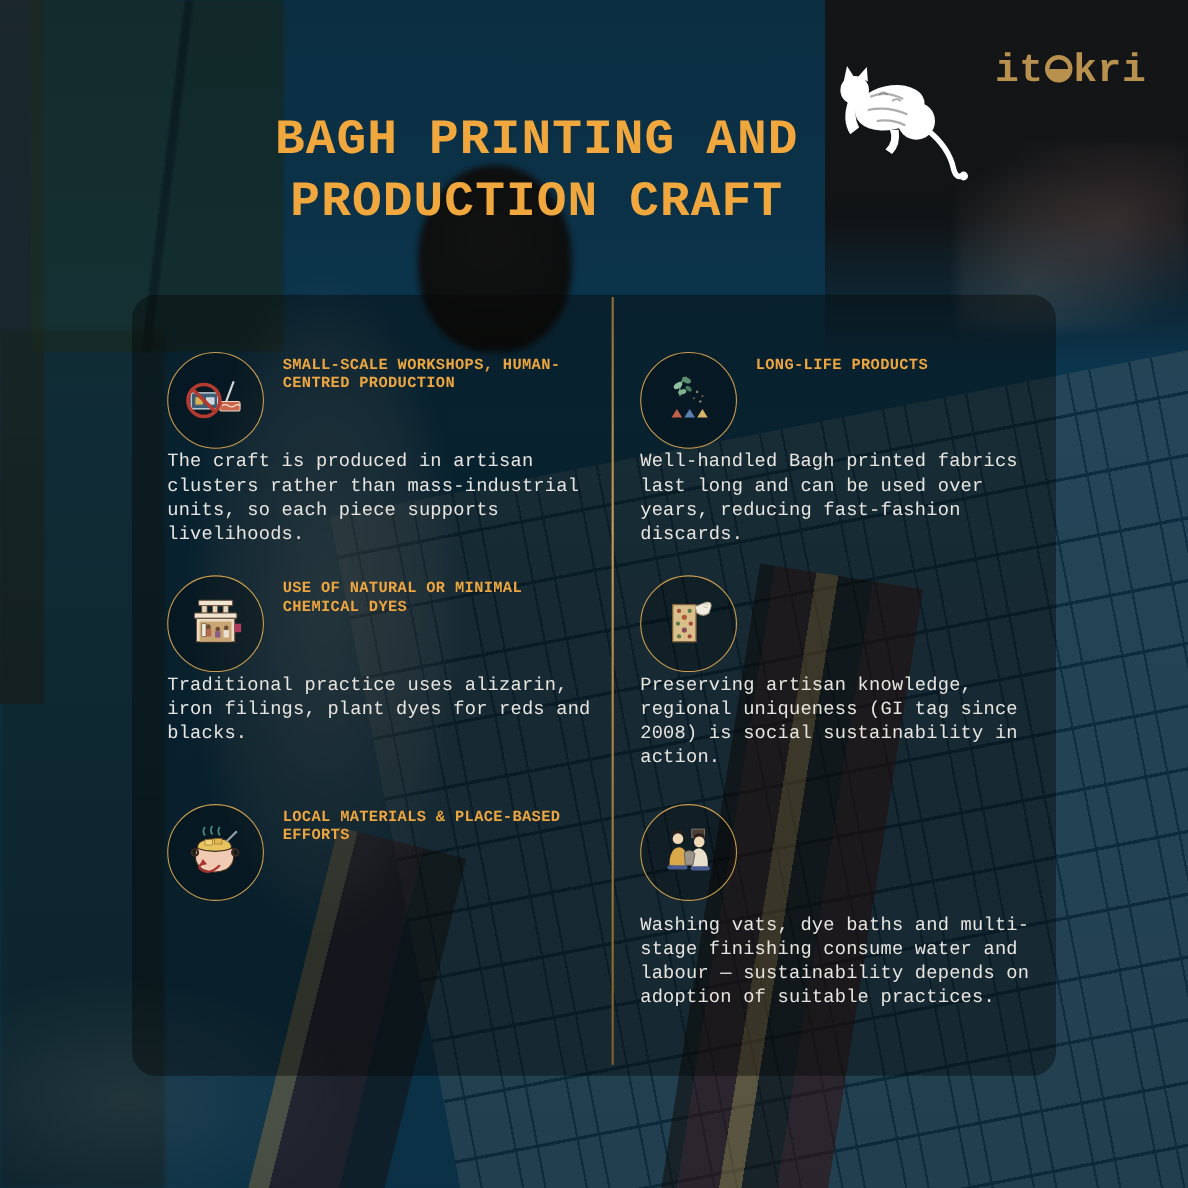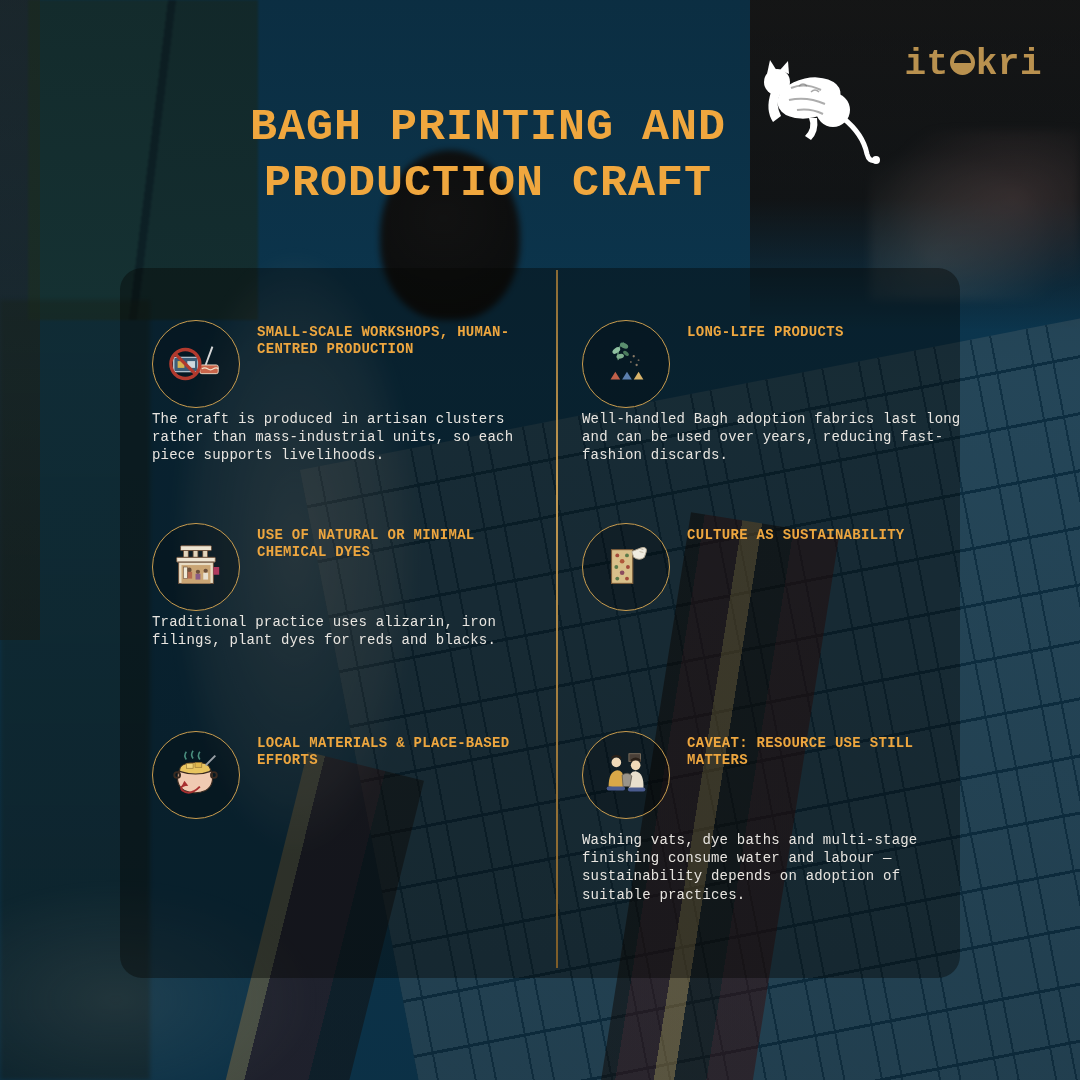--- a/index.html
+++ b/index.html
@@ -55,21 +55,21 @@
     background:linear-gradient(180deg,#8a6a34,#c49a52 30%,#7d5c28 100%);}
   
   .section{position:absolute;color:#e8e5e0;}
   .sec-head{display:flex;align-items:flex-start;}
   .icon-circle{flex:0 0 auto;width:86px;height:86px;border:1.6px solid #c99c4e;border-radius:50%;
     background:rgba(0,0,0,.25);display:flex;align-items:center;justify-content:center;}
   .sec-heading{margin:4px 0 0 17px;color:#eda63f;font-size:14px;font-weight:700;
     letter-spacing:.3px;line-height:1.22;text-transform:uppercase;}
   .col-left .sec-heading{max-width:306px;}
   .col-right .sec-heading{max-width:252px;}
-  .sec-body{position:absolute;left:0;top:90px;margin:0;font-size:14px;line-height:1.3;
+  .sec-body{position:absolute;left:0;top:90px;margin:0;font-size:17px;line-height:1.3;
     letter-spacing:.2px;color:#e8e5e0;}
   .row3 .sec-body{top:100px;}
   .s1{left:152px;top:320px;width:400px;}
   .s2{left:582px;top:320px;width:380px;}
   .s3{left:152px;top:523px;width:400px;}
   .s4{left:582px;top:523px;width:380px;}
   .s5{left:152px;top:731px;width:392px;}
   .s6{left:582px;top:731px;width:380px;}
 </style>
 </head>
@@ -146,21 +146,21 @@
             <circle cx="43" cy="26" r="1" fill="#6e6256"></circle>
           <circle cx="35" cy="28" r="1" fill="#6e6256"></circle>
             <circle cx="41" cy="31" r="1.2" fill="#8a7a66"></circle>
           <polygon points="14,46 19,38 24,46" fill="#c0604a"></polygon>
           <polygon points="26,46 31,38 36,46" fill="#5b7fae"></polygon>
           <polygon points="38,46 43,38 48,46" fill="#d8b36a"></polygon>
         </svg>
       </div>
       <h3 class="sec-heading">LONG-LIFE PRODUCTS</h3>
     </div>
-    <p class="sec-body">Well-handled Bagh adoption fabrics last long and can be used over years, reducing fast-fashion discards.</p>
+    <p class="sec-body">Well-handled Bagh printed fabrics last long and can be used over years, reducing fast-fashion discards.</p>
   </div>
 
   <div class="section col-left s3">
     <div class="sec-head">
       <div class="icon-circle">
         <svg width="58" height="58" viewBox="0 0 60 60">
           <rect x="14" y="8" width="32" height="5" rx="1" fill="#efe5d2" stroke="#6b4f3a" stroke-width="1"></rect>
           <rect x="17" y="13" width="5" height="7" fill="#e3d6bd" stroke="#6b4f3a" stroke-width=".8"></rect>
           <rect x="27" y="13" width="5" height="7" fill="#e3d6bd" stroke="#6b4f3a" stroke-width=".8"></rect>
           <rect x="37" y="13" width="5" height="7" fill="#e3d6bd" stroke="#6b4f3a" stroke-width=".8"></rect>
@@ -192,22 +192,22 @@
           <circle cx="26" cy="24" r="2.4" fill="#b0583a"></circle>
             <circle cx="20" cy="30" r="2" fill="#5b7a4a"></circle>
           <circle cx="32" cy="30" r="2" fill="#a34a3a"></circle>
             <circle cx="26" cy="36" r="2.4" fill="#8a4a5e"></circle>
           <circle cx="21" cy="42" r="2" fill="#5b7a4a"></circle>
             <circle cx="31" cy="42" r="2" fill="#a34a3a"></circle>
           <path d="M36,14 L46,10 Q52,9 51,14 L49,20 Q44,24 38,20 Z" fill="#f0ece0" stroke="#b8ac96" stroke-width="1"></path>
           <path d="M45,11 l3,1 M44,14 l4,1" stroke="#b8ac96" stroke-width=".8"></path>
         </svg>
       </div>
-      <h3 class="sec-heading">CULTURE AS SUSTAINABILITY</h3>
-    </div>
+    </div>
+    <p class="sec-body">Preserving artisan knowledge, regional uniqueness (GI tag since 2008) is social sustainability in action.</p>
   </div>
 
   <div class="section col-left s5 row3">
     <div class="sec-head">
       <div class="icon-circle">
         <svg width="58" height="58" viewBox="0 0 60 60">
           <path d="M20,6 q-3,4 0,8 M27,5 q-3,4 0,8 M34,6 q-3,4 0,8" stroke="#4a8f7f" stroke-width="1.6" fill="none"></path>
           <path d="M13,25 Q13,18 27,17 Q43,16 45,24 L44,28 Q29,33 14,28 Z" fill="#e8c45f" stroke="#3a2a20" stroke-width="1"></path>
           <rect x="20" y="18" width="7" height="5" fill="#f0d277" stroke="#8a6a2e" stroke-width=".6"></rect>
           <rect x="29" y="17" width="7" height="5" fill="#e0b84e" stroke="#8a6a2e" stroke-width=".6"></rect>
@@ -232,18 +232,17 @@
             <path d="M15,14 q5,-5 10,0 l0,-3 q-5,-4 -10,0 Z" fill="#2a2018"></path>
           <circle cx="40" cy="20" r="5" fill="#f0d9b8"></circle>
             <path d="M35,17 q5,-5 10,0 l0,-3 q-5,-4 -10,0 Z" fill="#2a2018"></path>
           <path d="M12,42 Q12,26 21,25 Q27,25 28,34 L28,44 Z" fill="#d9a848"></path>
           <path d="M48,44 Q49,28 40,26 Q33,26 33,36 L33,45 Z" fill="#e8dfcd"></path>
           <path d="M26,30 Q32,26 36,31 L34,42 L27,42 Z" fill="#9a948a" stroke="#5e584e" stroke-width=".8"></path>
           <rect x="10" y="42" width="19" height="4" rx="2" fill="#4a5b8f"></rect>
           <rect x="32" y="43" width="18" height="4" rx="2" fill="#4a5b8f"></rect>
         </svg>
       </div>
-      <h3 class="sec-heading">CAVEAT: RESOURCE USE STILL MATTERS</h3>
     </div>
     <p class="sec-body">Washing vats, dye baths and multi-stage finishing consume water and labour — sustainability depends on adoption of suitable practices.</p>
   </div>
 
 </div>
 
 </body></html>

